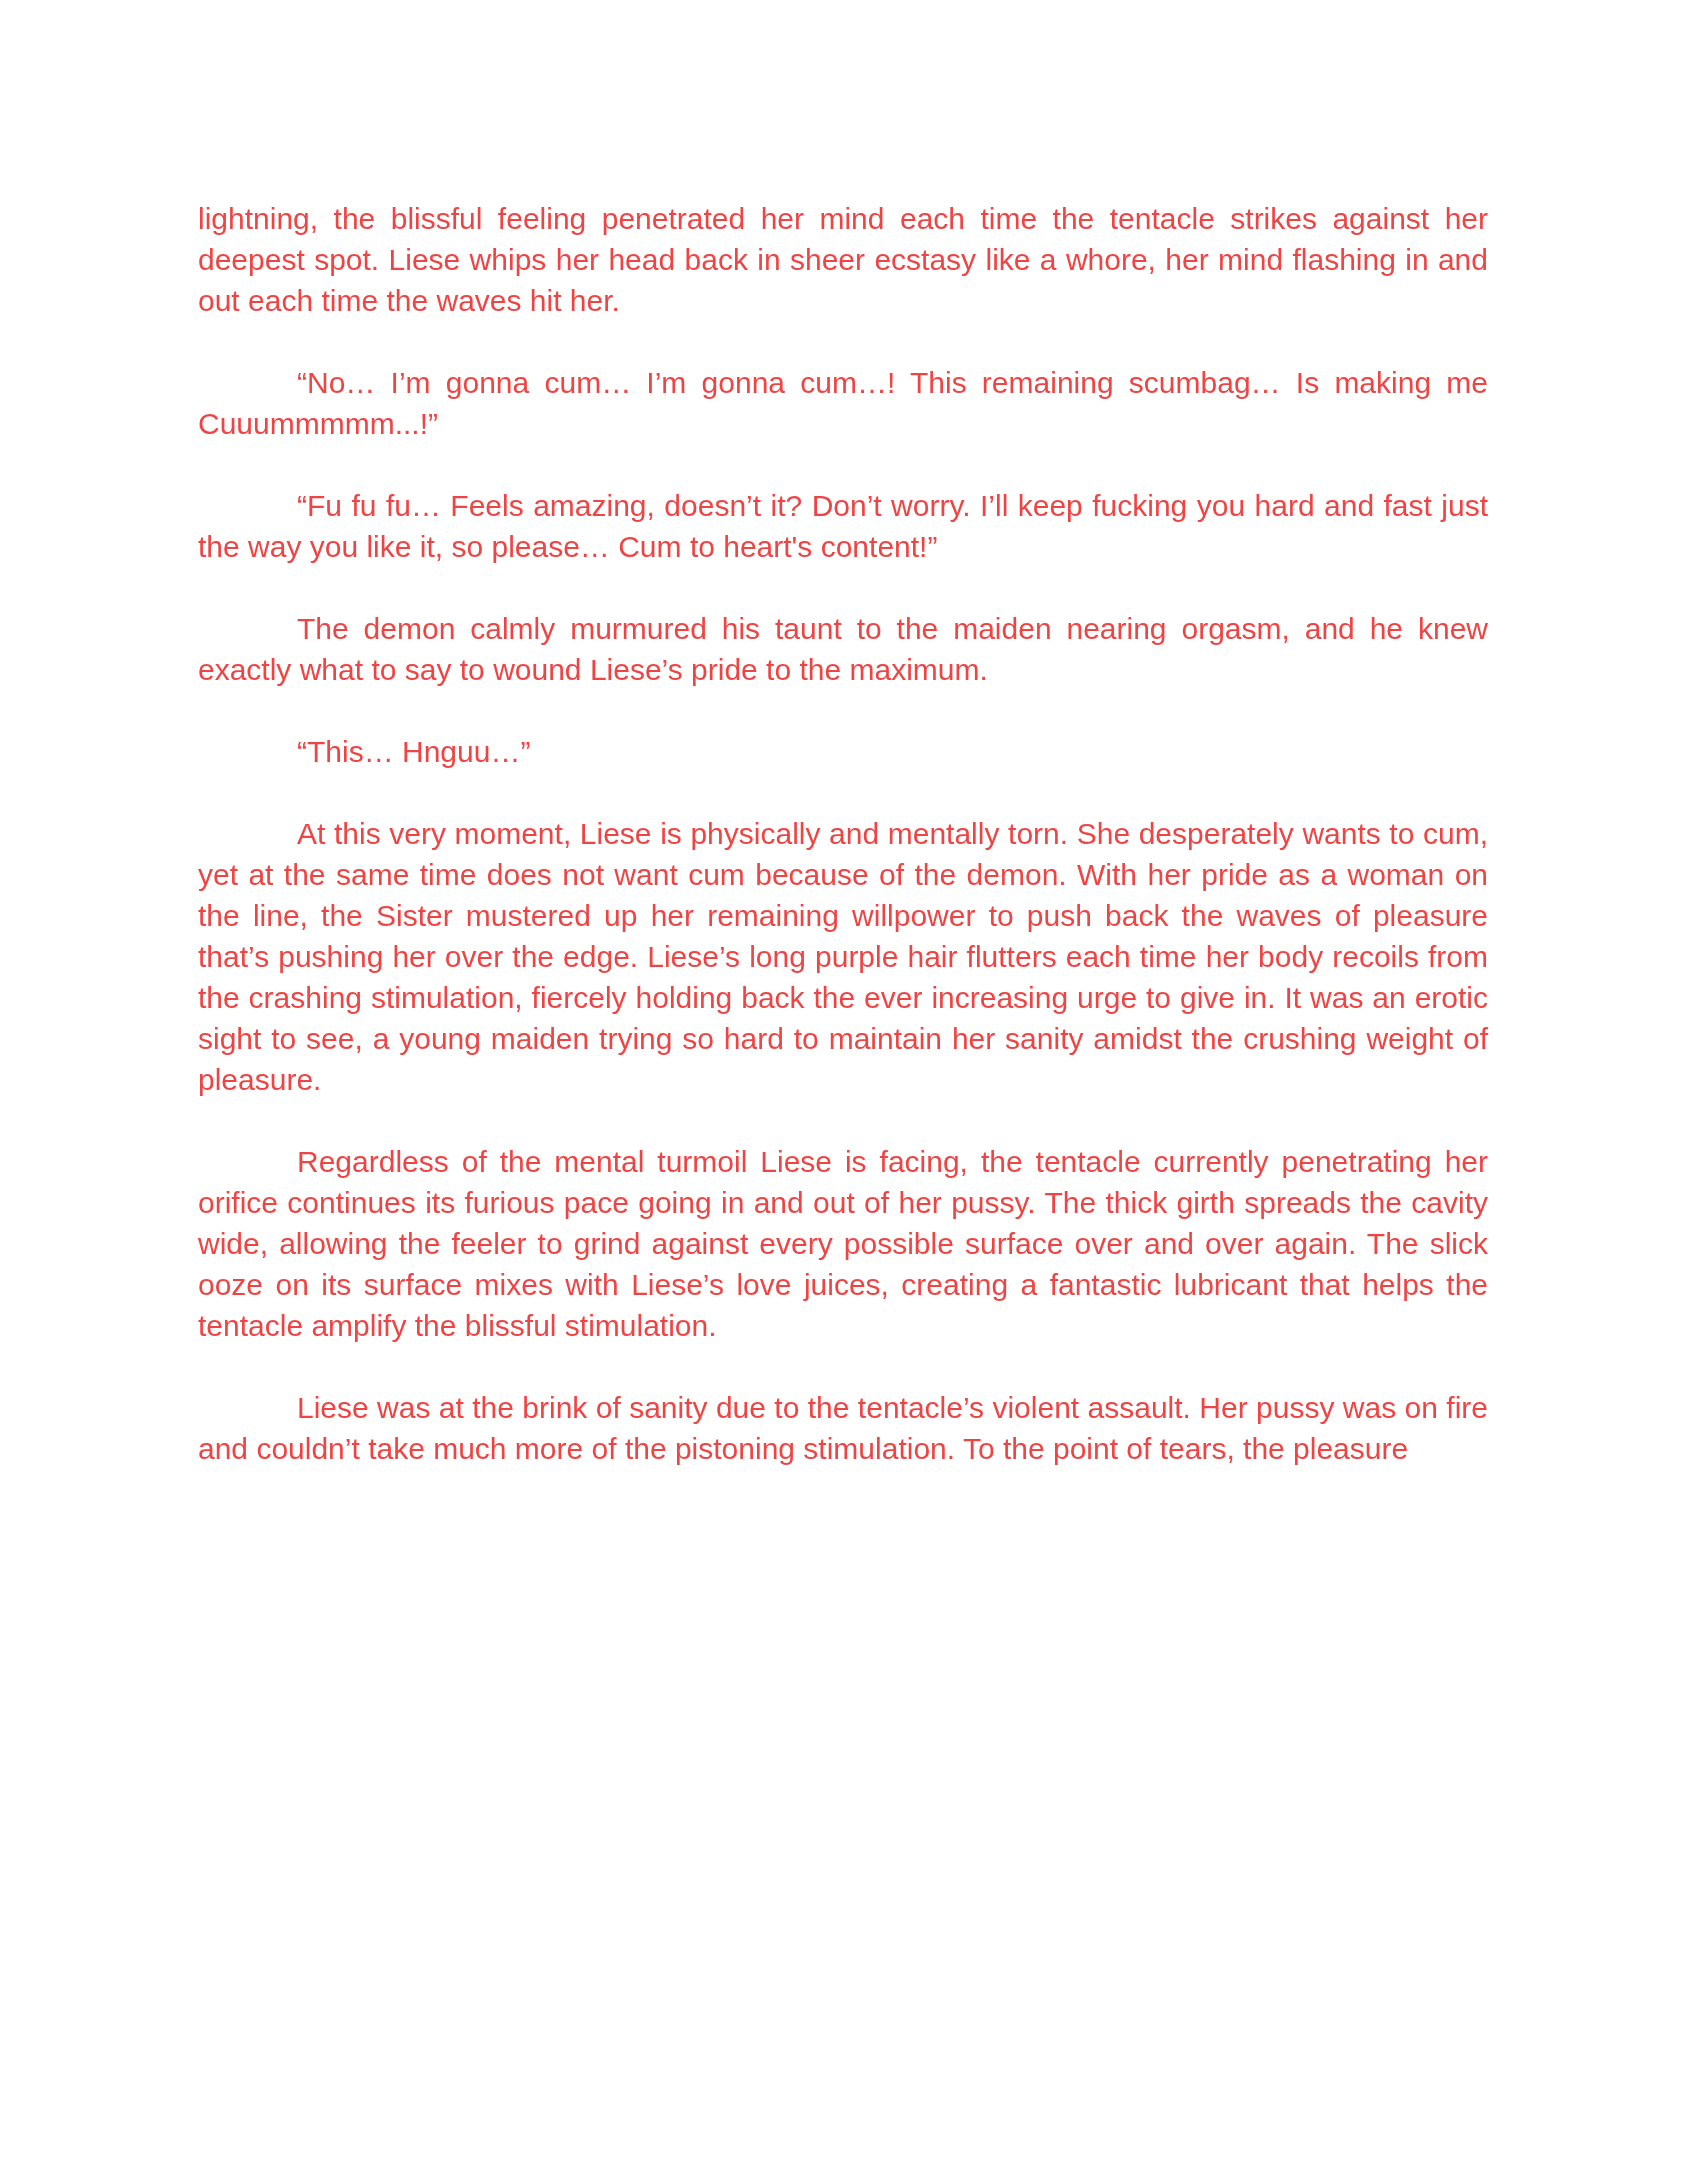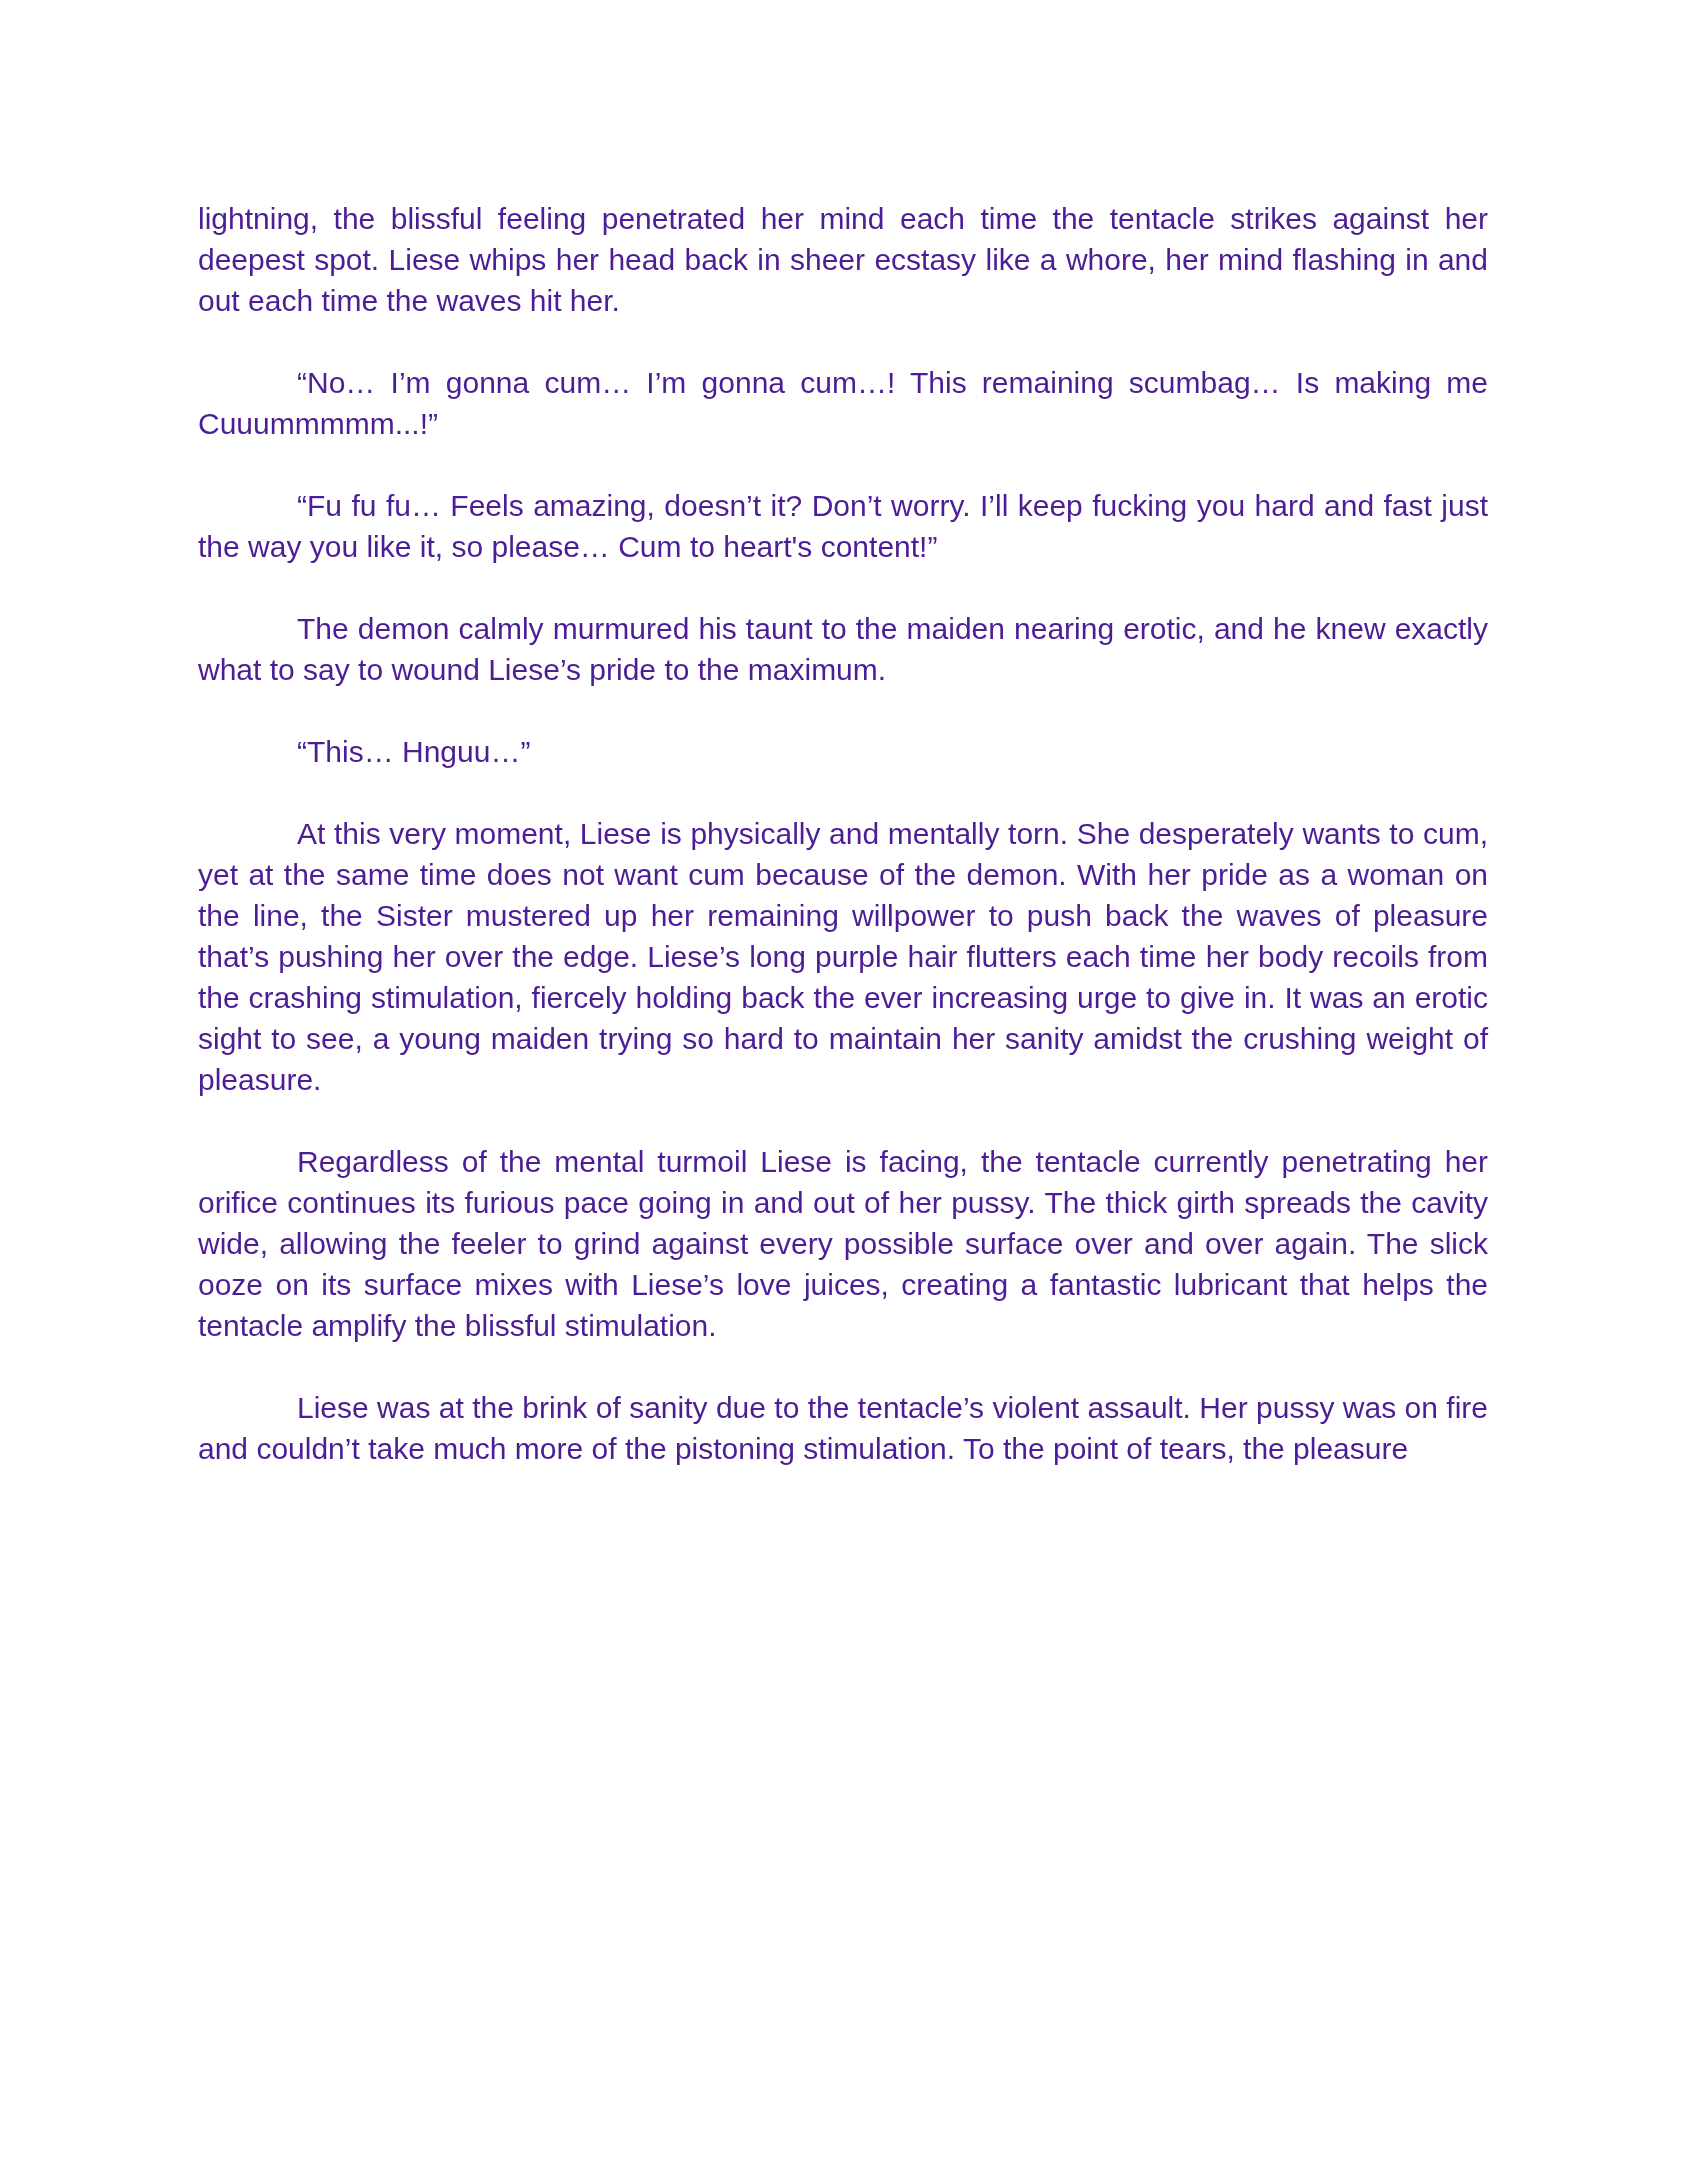--- a/index.html
+++ b/index.html
@@ -10,21 +10,21 @@
     width: 1687px;
     height: 2183px;
     background: #ffffff;
     overflow: hidden;
   }
   .page {
     position: relative;
     width: 1687px;
     height: 2183px;
     background: #ffffff;
-    color: #4c1d95;
+    color: #ef4444;
     font-family: "Liberation Sans", "DejaVu Sans", sans-serif;
     font-size: 30px;
     line-height: 41px;
   }
   .content {
     position: absolute;
     left: 198px;
     top: 198px;
     width: 1290px;
   }
@@ -38,20 +38,20 @@
   }
 </style>
 </head>
 <body>
 
 <div class="page">
   <div class="content">
     <p>lightning, the blissful feeling penetrated her mind each time the tentacle strikes against her deepest spot. Liese whips her head back in sheer ecstasy like a whore, her mind flashing in and out each time the waves hit her.</p>
     <p class="indent">“No… I’m gonna cum… I’m gonna cum…! This remaining scumbag… Is making me Cuuummmmm...!”</p>
     <p class="indent">“Fu fu fu… Feels amazing, doesn’t it? Don’t worry. I’ll keep fucking you hard and fast just the way you like it, so please… Cum to heart's content!”</p>
-    <p class="indent">The demon calmly murmured his taunt to the maiden nearing erotic, and he knew exactly what to say to wound Liese’s pride to the maximum.</p>
+    <p class="indent">The demon calmly murmured his taunt to the maiden nearing orgasm, and he knew exactly what to say to wound Liese’s pride to the maximum.</p>
     <p class="indent">“This… Hnguu…”</p>
     <p class="indent">At this very moment, Liese is physically and mentally torn. She desperately wants to cum, yet at the same time does not want cum because of the demon. With her pride as a woman on the line, the Sister mustered up her remaining willpower to push back the waves of pleasure that’s pushing her over the edge. Liese’s long purple hair flutters each time her body recoils from the crashing stimulation, fiercely holding back the ever increasing urge to give in. It was an erotic sight to see, a young maiden trying so hard to maintain her sanity amidst the crushing weight of pleasure.</p>
     <p class="indent">Regardless of the mental turmoil Liese is facing, the tentacle currently penetrating her orifice continues its furious pace going in and out of her pussy. The thick girth spreads the cavity wide, allowing the feeler to grind against every possible surface over and over again. The slick ooze on its surface mixes with Liese’s love juices, creating a fantastic lubricant that helps the tentacle amplify the blissful stimulation.</p>
     <p class="indent">Liese was at the brink of sanity due to the tentacle’s violent assault. Her pussy was on fire and couldn’t take much more of the pistoning stimulation. To the point of tears, the pleasure</p>
   </div>
 </div>
 
 
 </body></html>

